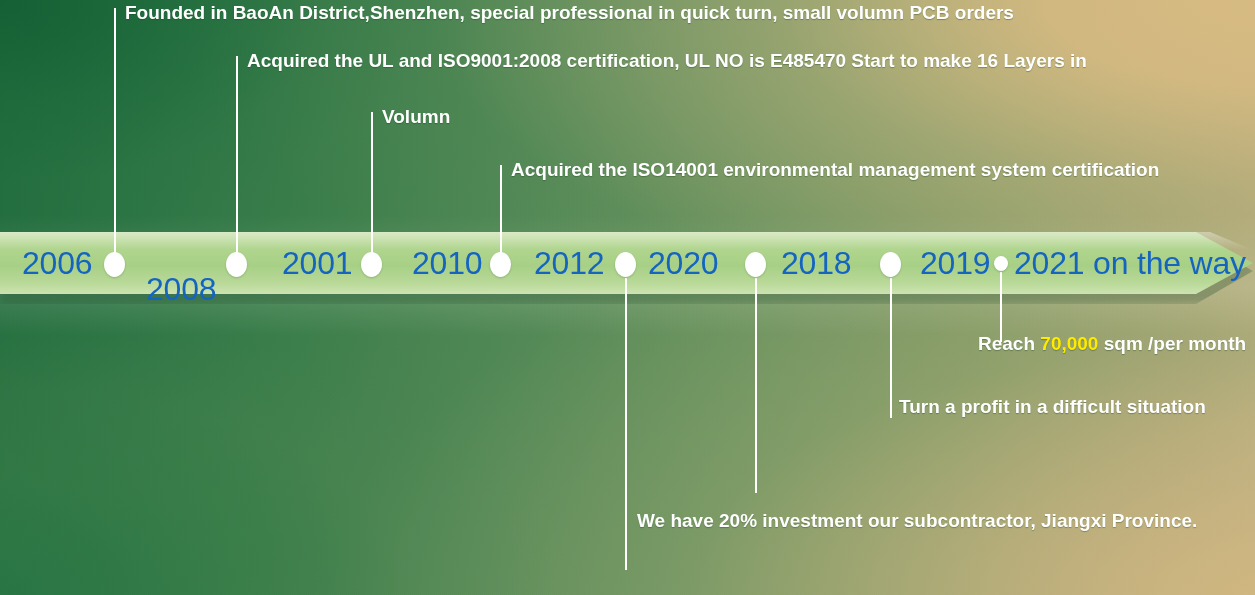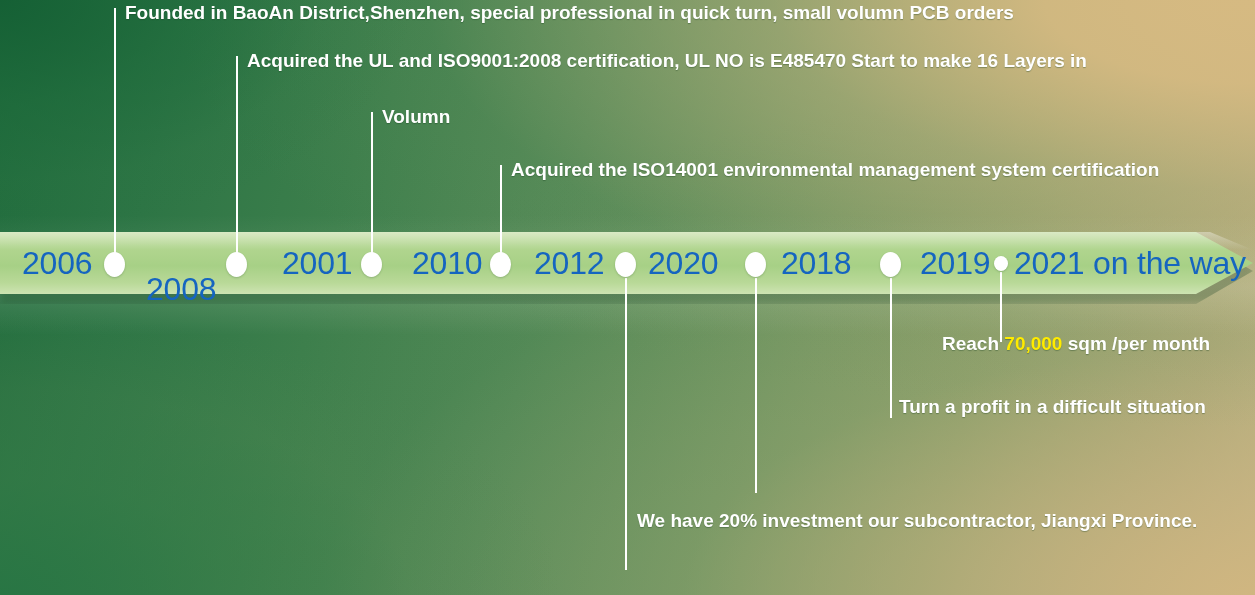--- a/index.html
+++ b/index.html
@@ -132,21 +132,21 @@
 <div class="dot" style="left:615px; top:252px; width:21px; height:25px;"></div>
 <div class="dot" style="left:745px; top:252px; width:21px; height:25px;"></div>
 <div class="dot" style="left:880px; top:252px; width:21px; height:25px;"></div>
 <div class="dot" style="left:994px; top:256px; width:14px; height:15px;"></div>
 
 <div class="label" style="left:125px; top:2px;">Founded in BaoAn District,Shenzhen, special professional in quick turn, small volumn PCB orders</div>
 <div class="label" style="left:247px; top:50px;">Acquired the UL and ISO9001:2008 certification, UL NO is E485470  Start to make 16 Layers in</div>
 <div class="label" style="left:382px; top:106px;">Volumn</div>
 <div class="label" style="left:511px; top:159px;">Acquired the ISO14001 environmental management system certification</div>
 
-<div class="label" style="left:942px; top:333px;text-align:center;">
+<div class="label" style="left:978px; top:333px;text-align:center;">
   <span>Reach </span><span class="hl">70,000</span><span> sqm /per month</span>
 </div>
 
 <div class="label" style="left:899px; top:396px;">Turn a profit in a difficult situation</div>
 
 <div class="label" style="left:768px; top:445px;">
 </div>
 
 <div class="label" style="left:637px; top:510px;">We have 20% investment our subcontractor,  Jiangxi Province.</div>
 

